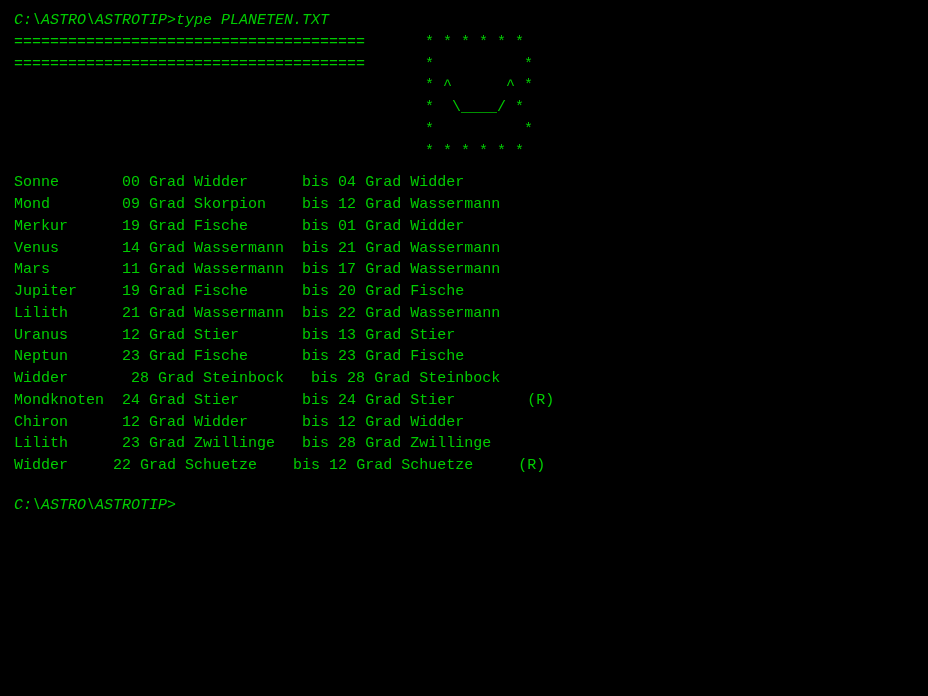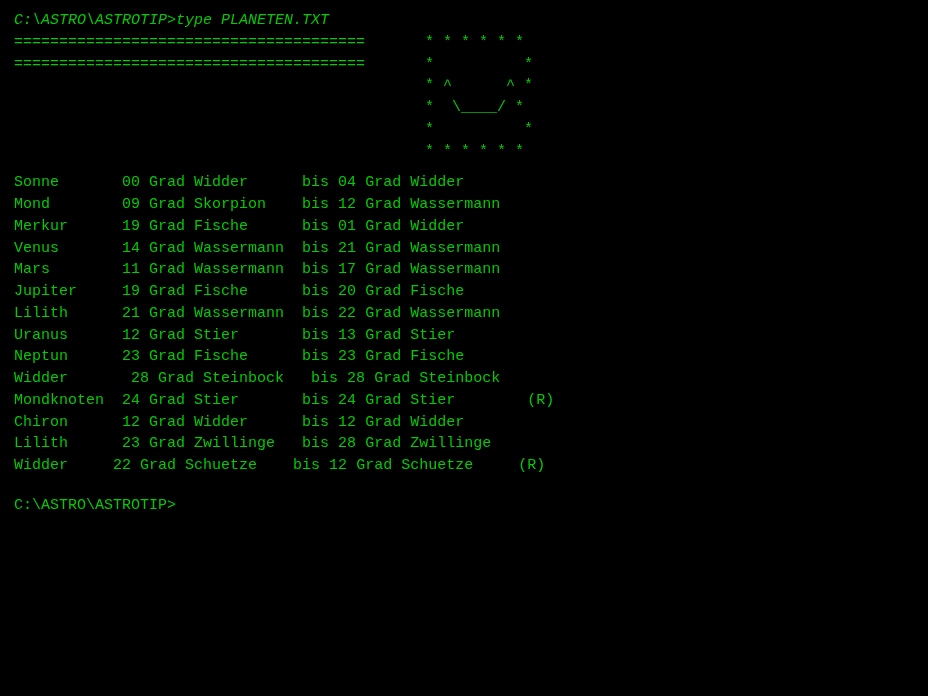--- a/index.html
+++ b/index.html
@@ -46,20 +46,21 @@
       text-align: right;
     }
 
     .data-row {
       display: flex;
       white-space: pre;
     }
 
     .prompt-end {
       margin-top: 8px;
+      font-style: italic;
     }
   </style>
 </head>
 <body>
 
 <div class="terminal">
 
   <div class="cmd-line">
     <span>C:\ASTRO\ASTROTIP&gt;type PLANETEN.TXT</span>
   </div>

